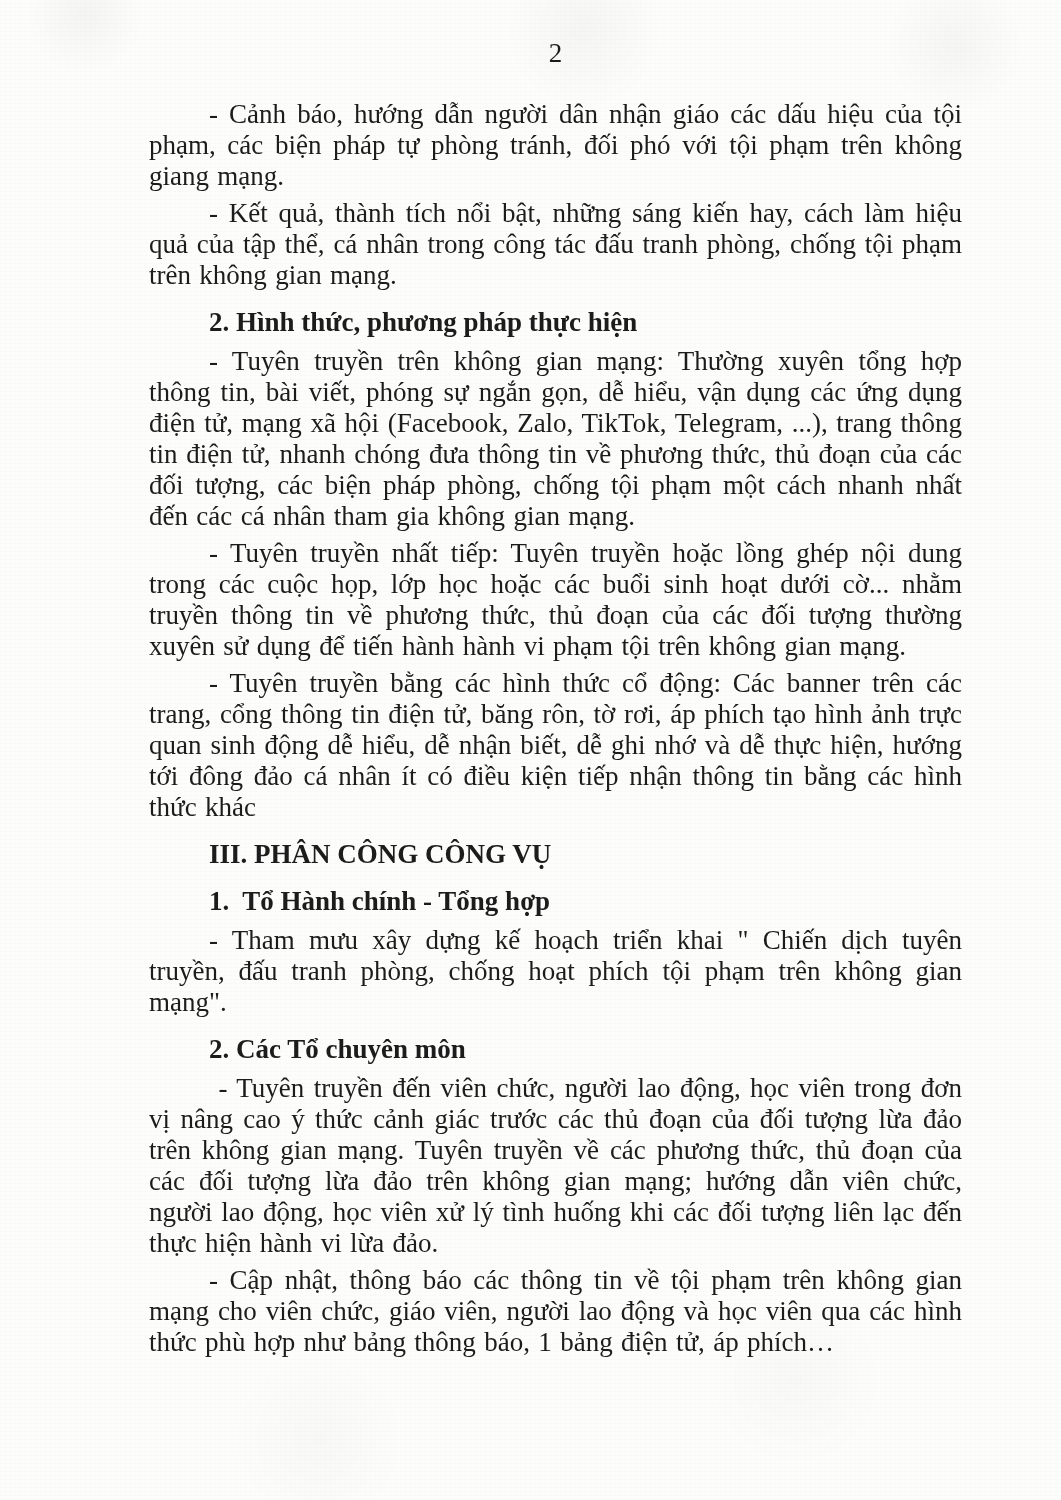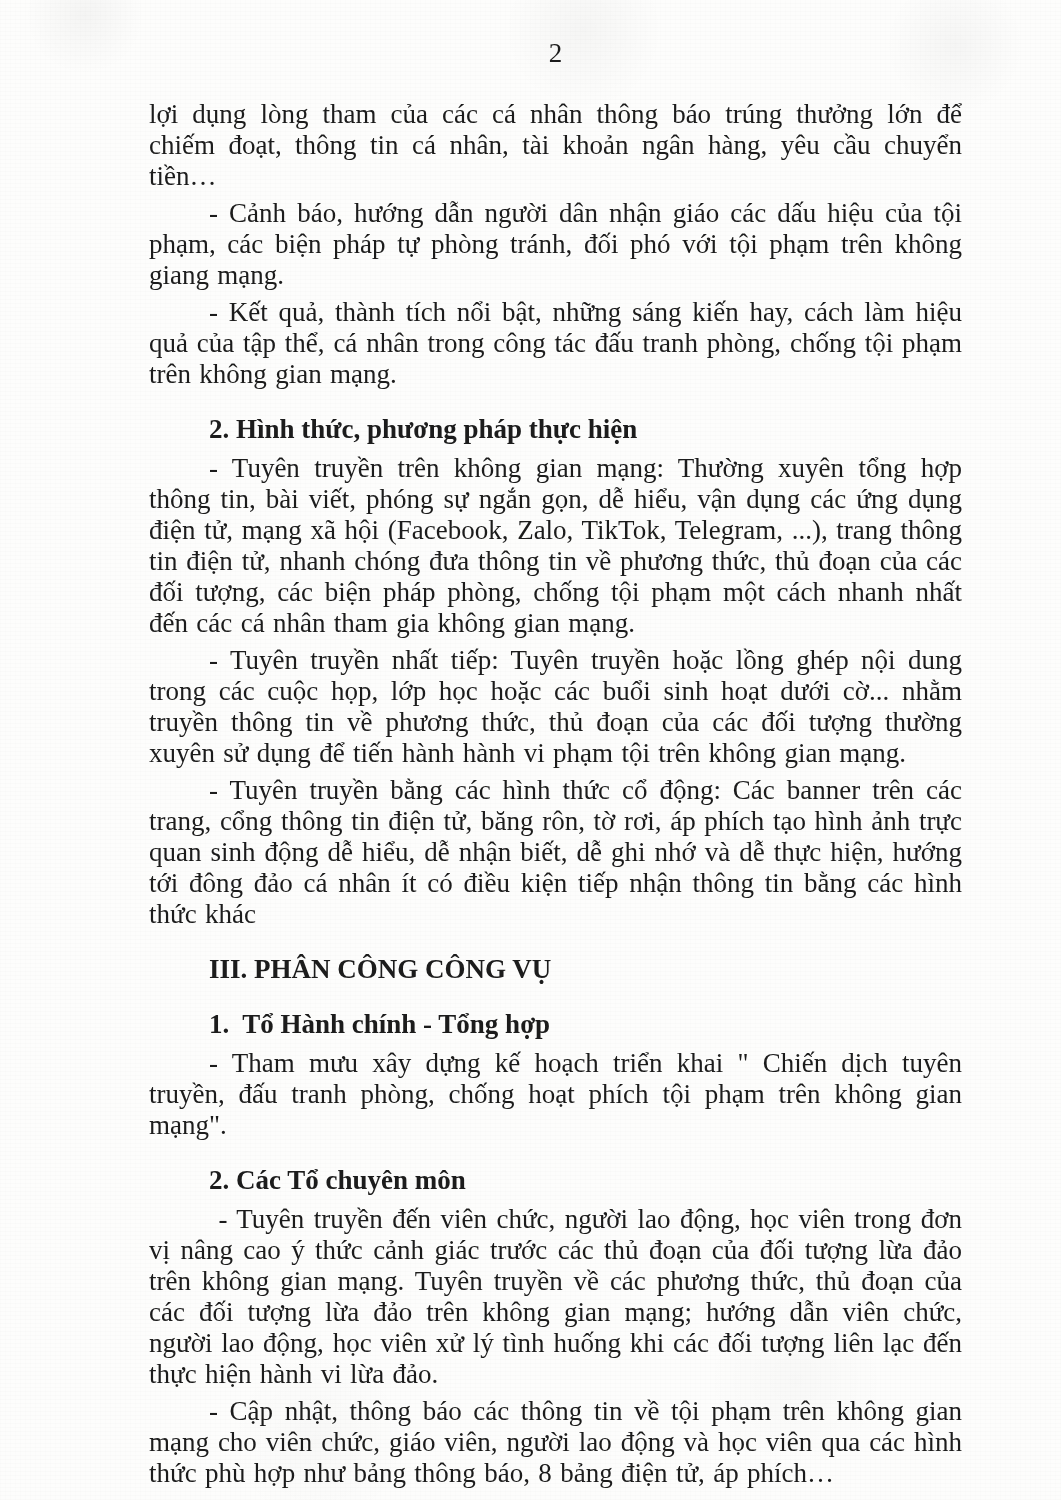--- a/index.html
+++ b/index.html
@@ -54,32 +54,31 @@
   .para.no-indent {
     text-indent: 0;
   }
 
   .heading {
     font-size: 27px;
     line-height: 31px;
     font-weight: bold;
     text-indent: 60px;
     text-align: left;
-    margin: 24px 0 8px 0;
+    margin: 16px 0 8px 0;
   }
 </style>
 </head>
 <body>
 
 <div class="page">
   <div class="content">
 
     <div class="page-number">2</div>
 
-    <p class="para no-indent">lợi dụng lòng tham của các cá nhân thông báo trúng thưởng lớn để chiếm đoạt, thông tin cá nhân, tài khoản ngân hàng, yêu cầu chuyển tiền…</p>
 
     <p class="para">- Cảnh báo, hướng dẫn người dân nhận giáo các dấu hiệu của tội phạm, các biện pháp tự phòng tránh, đối phó với tội phạm trên không giang mạng.</p>
 
     <p class="para">- Kết quả, thành tích nổi bật, những sáng kiến hay, cách làm hiệu quả của tập thể, cá nhân trong công tác đấu tranh phòng, chống tội phạm trên không gian mạng.</p>
 
     <h3 class="heading">2. Hình thức, phương pháp thực hiện</h3>
 
     <p class="para">- Tuyên truyền trên không gian mạng: Thường xuyên tổng hợp thông tin, bài viết, phóng sự ngắn gọn, dễ hiểu, vận dụng các ứng dụng điện tử, mạng xã hội (Facebook, Zalo, TikTok, Telegram, ...), trang thông tin điện tử, nhanh chóng đưa thông tin về phương thức, thủ đoạn của các đối tượng, các biện pháp phòng, chống tội phạm một cách nhanh nhất đến các cá nhân tham gia không gian mạng.</p>
 
     <p class="para">- Tuyên truyền nhất tiếp: Tuyên truyền hoặc lồng ghép nội dung trong các cuộc họp, lớp học hoặc các buổi sinh hoạt dưới cờ... nhằm truyền thông tin về phương thức, thủ đoạn của các đối tượng thường xuyên sử dụng để tiến hành hành vi phạm tội trên không gian mạng.</p>
@@ -90,16 +89,16 @@
 
     <h3 class="heading">1.&nbsp; Tổ Hành chính - Tổng hợp</h3>
 
     <p class="para">- Tham mưu xây dựng kế hoạch triển khai " Chiến dịch tuyên truyền, đấu tranh phòng, chống hoạt phích tội phạm trên không gian mạng".</p>
 
 
     <h3 class="heading">2. Các Tổ chuyên môn</h3>
 
     <p class="para">&nbsp;- Tuyên truyền đến viên chức, người lao động, học viên trong đơn vị nâng cao ý thức cảnh giác trước các thủ đoạn của đối tượng lừa đảo trên không gian mạng. Tuyên truyền về các phương thức, thủ đoạn của các đối tượng lừa đảo trên không gian mạng; hướng dẫn viên chức, người lao động, học viên xử lý tình huống khi các đối tượng liên lạc đến thực hiện hành vi lừa đảo.</p>
 
-    <p class="para">- Cập nhật, thông báo các thông tin về tội phạm trên không gian mạng cho viên chức, giáo viên, người lao động và học viên qua các hình thức phù hợp như bảng thông báo, 8 bảng điện tử, áp phích…</p>
+    <p class="para">- Cập nhật, thông báo các thông tin về tội phạm trên không gian mạng cho viên chức, giáo viên, người lao động và học viên qua các hình thức phù hợp như bảng thông báo, 1 bảng điện tử, áp phích…</p>
 
   </div>
 </div>
 
 </body></html>

